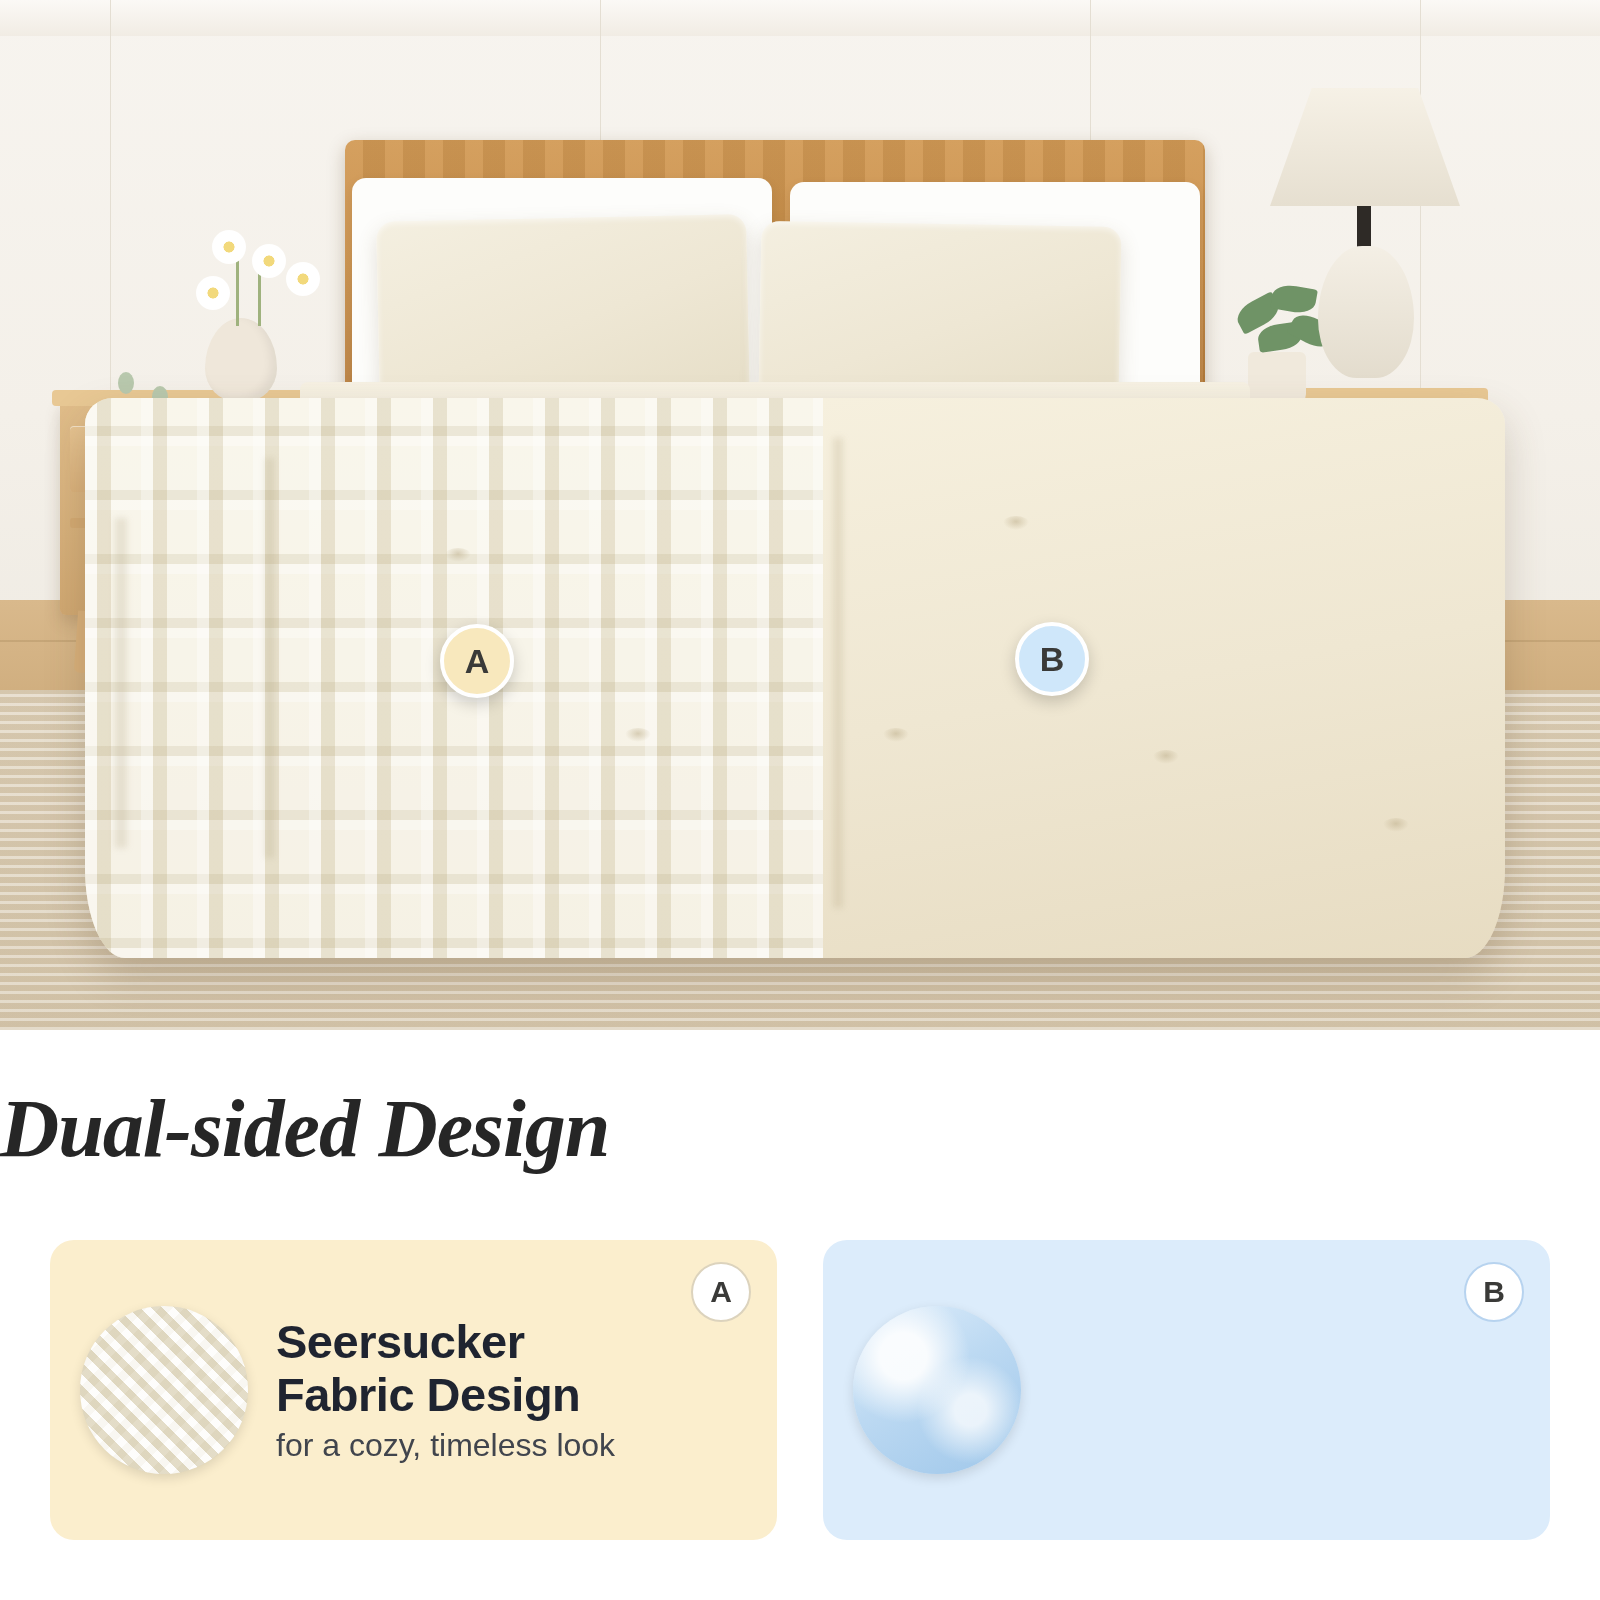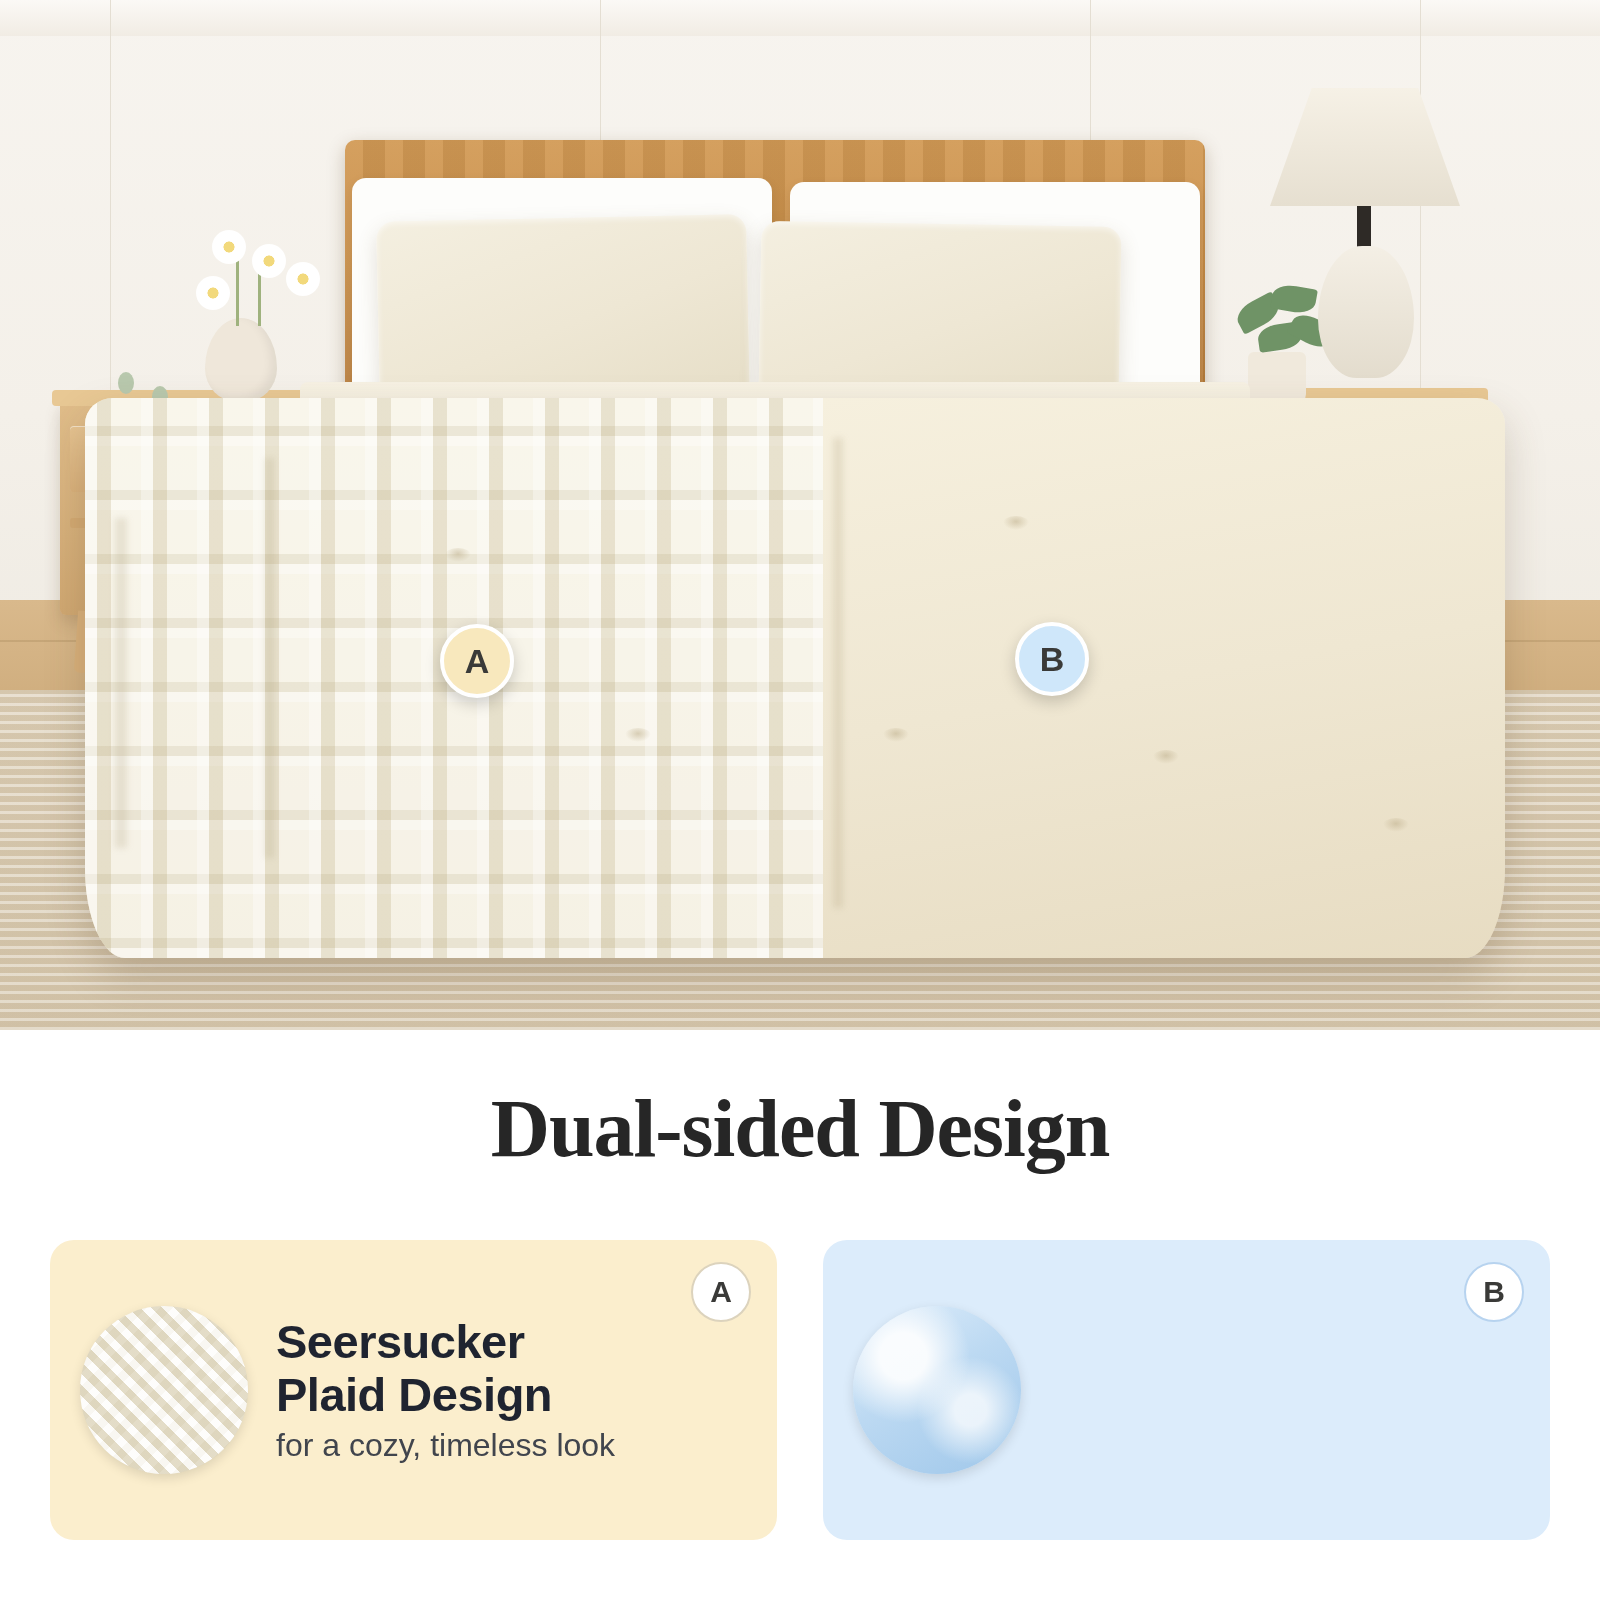--- a/index.html
+++ b/index.html
@@ -157,23 +157,23 @@
     border:4px solid #ffffff;
   }
   .badge-a{left:440px;top:624px;background:#f8e8bd;}
   .badge-b{left:1015px;top:622px;background:#cfe7fa;}
 
   
   .lower{
     position:absolute;left:0;top:1030px;width:1600px;height:570px;background:#fff;
   }
   .headline{
-    position:absolute;left:0;top:52px;width:1600px;text-align:center;
+    position:absolute;left:0;top:52px;width:1600px;text-align:left;
     font-family:"Liberation Serif", serif;
-    font-size:82px;font-weight:700;color:#262626;letter-spacing:-1px;
+    font-size:82px;font-weight:700;color:#262626;letter-spacing:-1px;font-style:italic;
   }
   .cards{
     position:absolute;left:50px;top:210px;width:1500px;
     display:flex;gap:46px;
   }
   .card{
     position:relative;flex:1;height:300px;border-radius:24px;
     display:flex;align-items:center;padding:0 30px;box-sizing:border-box;
   }
   .card-a{background:#fbeecd;}
@@ -316,21 +316,21 @@
     <div class="headline">Dual-sided Design</div>
 
     <div class="cards">
 
       <div class="card card-a">
         <div class="card-badge">A</div>
         <div class="swatch swatch-a"></div>
         <div class="card-text">
           <div class="card-title">
             <span>Seersucker</span><br>
-            <span>Plaid Design</span>
+            <span>Fabric Design</span>
           </div>
           <div class="card-sub">for a cozy, timeless look</div>
         </div>
       </div>
 
       <div class="card card-b">
         <div class="card-badge">B</div>
         <div class="swatch swatch-b"></div>
         <div class="card-text">
           <div class="card-title">

